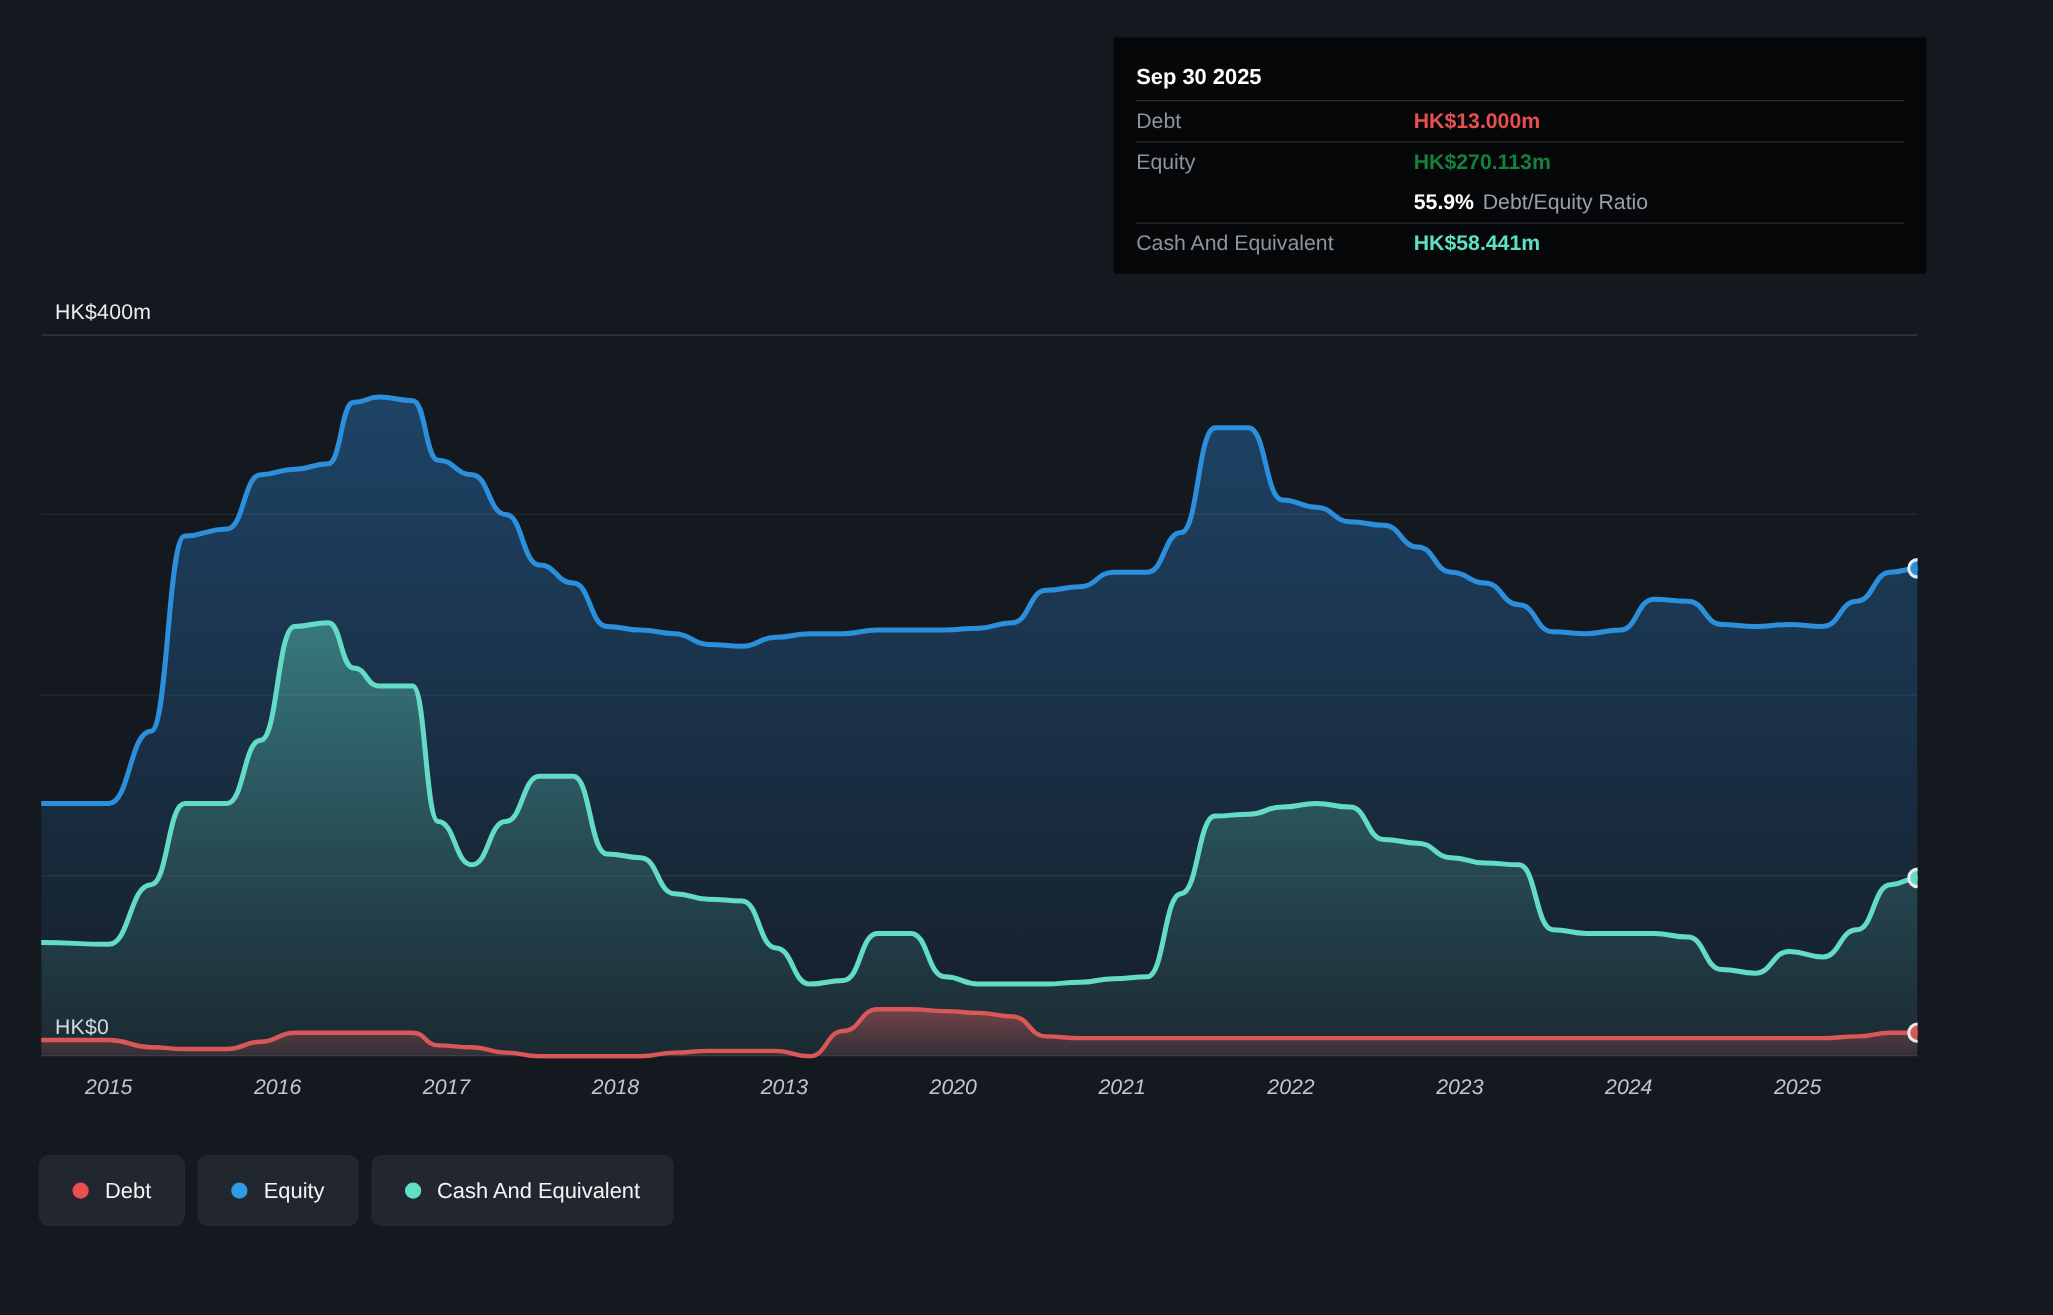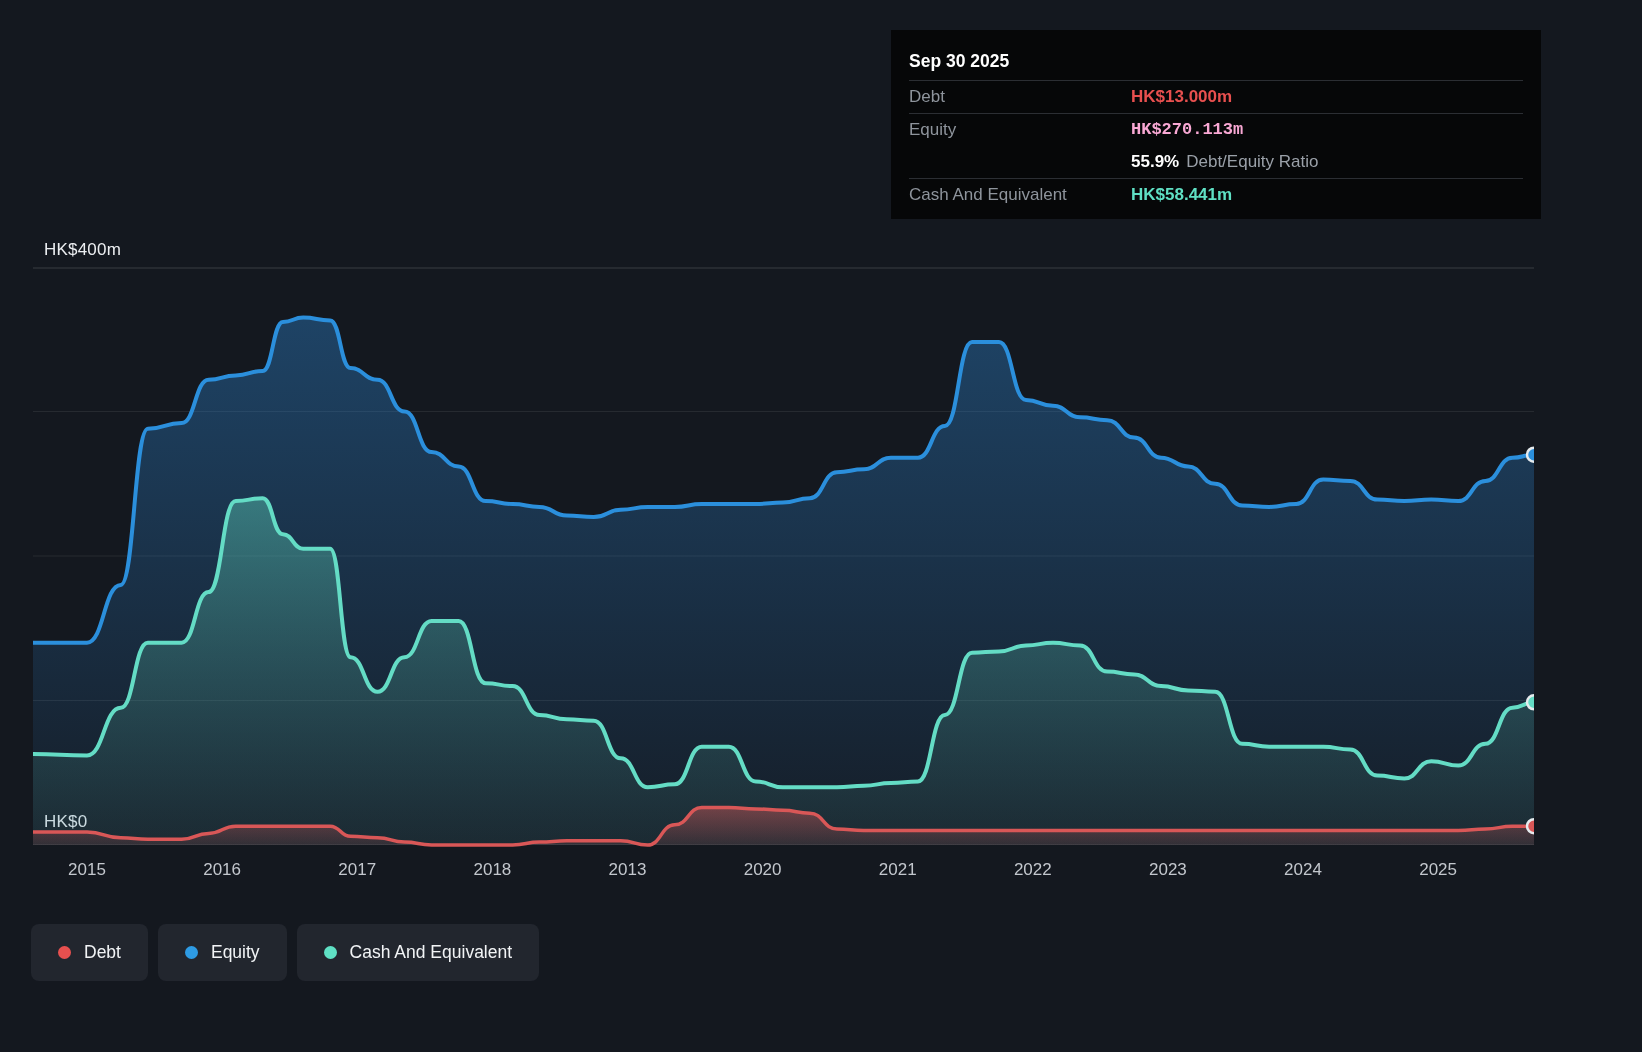--- a/index.html
+++ b/index.html
@@ -7,21 +7,21 @@
   body {
     width:1642px; height:1052px; position:relative; overflow:hidden;
     font-family:"Liberation Sans", sans-serif; color:#fff;
   }
   .y-label { position:absolute; font-size:17px; color:#eceef1; letter-spacing:.2px; }
   .y-max  { left:44px; top:240px; }
   .y-zero { left:44px; top:812px; }
   .plot { position:absolute; left:33px; top:267px; width:1501px; height:580px; }
   .plot svg { display:block; overflow:hidden; }
   .x-axis { position:absolute; left:33px; top:860px; width:1501px; height:26px; }
-  .x-tick { position:absolute; transform:translateX(-50%); font-size:17px; color:#c3c7cd; }
+  .x-tick { position:absolute; transform:translateX(-50%); font-size:17px; color:#c3c7cd;font-style:italic; }
   .tooltip {
     position:absolute; left:891px; top:30px; width:650px;
     background:#060708; padding:12px 18px 8px;
   }
   .t-title { font-size:17.5px; font-weight:700; line-height:38px; color:#fff; }
   .t-row { display:flex; align-items:center; line-height:32px; font-size:17px; }
   .t-row.bt { border-top:1px solid #2b2e33; }
   .t-label { width:222px; color:#8e949c; flex:0 0 222px; }
   .t-value { font-weight:700; }
   .t-ratio-val { font-weight:700; color:#fff; }
@@ -97,21 +97,21 @@
   </div>
 
 <div class="tooltip">
   <div class="t-title">Sep 30 2025</div>
   <div class="t-row bt">
     <span class="t-label">Debt</span>
     <span class="t-value" style="color: rgb(232, 80, 79);">HK$13.000m</span>
   </div>
   <div class="t-row bt">
     <span class="t-label">Equity</span>
-    <span class="t-value" style="color: #f9a8d4; font-family: Liberation Mono, monospace;">HK$270.113m</span>
+    <span class="t-value" style="color: #15803d;">HK$270.113m</span>
   </div>
   <div class="t-row">
     <span class="t-label"></span>
     <span class="t-ratio-val">55.9%</span>
     <span class="t-ratio-rest">Debt/Equity Ratio</span>
   </div>
   <div class="t-row bt">
     <span class="t-label">Cash And Equivalent</span>
     <span class="t-value" style="color: rgb(95, 224, 196);">HK$58.441m</span>
   </div>

